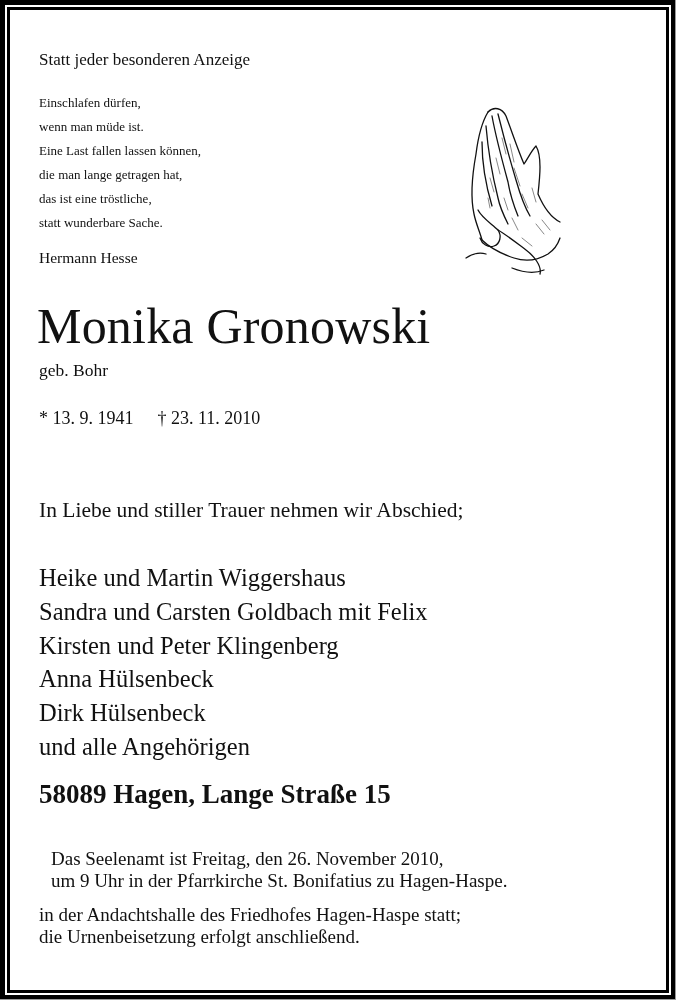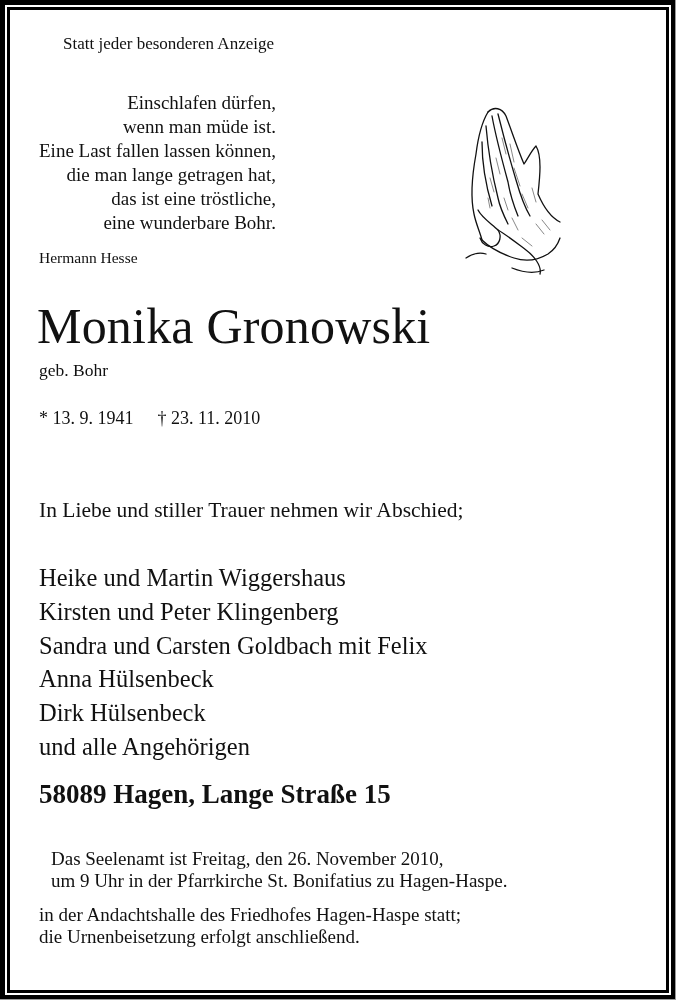--- a/index.html
+++ b/index.html
@@ -6,22 +6,22 @@
   body { width:676px; height:1000px; position:relative; overflow:hidden;
          font-family:"Liberation Serif", "DejaVu Serif", serif; color:#111; }
   .frame-outer { position:absolute; left:0; top:0; width:676px; height:1000px;
                  box-sizing:border-box; border:5px solid #000;
                  border-right-color:#000; border-bottom-color:#000; }
   .frame-edge { position:absolute; right:0; top:0; width:1px; height:1000px; background:#9a9a9a; }
   .frame-edge-b { position:absolute; left:0; bottom:0; width:676px; height:1px; background:#9a9a9a; }
   .frame-inner { position:absolute; left:7px; top:7px; right:7px; bottom:7px;
                  box-sizing:border-box; border:3px solid #000; }
   .t { position:absolute; left:39px; white-space:nowrap; line-height:1; }
-  .intro { top:35px; font-size:17px;margin-left:24px; }
-  .poem { position:absolute; left:39px; top:91px; font-size:19px; line-height:24px;text-align:right; }
+  .intro { top:51px; font-size:17px; }
+  .poem { position:absolute; left:39px; top:91px; font-size:13px; line-height:24px; }
   .poem div { white-space:nowrap; }
   .author { top:250px; font-size:15.5px; }
   .name { top:301px; font-size:50px; left:37px; letter-spacing:0.2px; }
   .birthname { top:362px; font-size:17.5px; }
   .dates { top:409px; font-size:18px; }
   .dates .gap { display:inline-block; width:24px; }
   .farewell { position:absolute; left:39px; top:498px; font-size:21.5px; line-height:25px; }
   .family { position:absolute; left:39px; top:561px; font-size:24.5px; line-height:33.8px; }
   .family div, .farewell div, .service div { white-space:nowrap; }
   .address { top:781px; font-size:27px;font-weight:bold; }
@@ -39,21 +39,21 @@
 <div class="frame-inner"></div>
 
 <div class="t intro">Statt jeder besonderen Anzeige</div>
 
 <div class="poem">
   <div>Einschlafen dürfen,</div>
   <div>wenn man müde ist.</div>
   <div>Eine Last fallen lassen können,</div>
   <div>die man lange getragen hat,</div>
   <div>das ist eine tröstliche,</div>
-  <div>eine wunderbare Bohr.</div>
+  <div>statt wunderbare Sache.</div>
 </div>
 <div class="t author">Hermann Hesse</div>
 
 <div class="hands">
   <svg width="110" height="180" viewBox="0 0 110 180" fill="none" stroke="#111" stroke-width="1.3" stroke-linejoin="round" stroke-linecap="round">
 
     <path d="M36 14 C42 8 50 10 54 18 C60 34 66 52 72 66 C76 60 80 52 84 48 C90 58 88 78 86 96 C92 110 100 120 108 124"></path>
 
     <path d="M36 14 C30 24 26 40 24 56 C20 78 18 98 22 116 C24 126 28 134 30 142"></path>
 
@@ -81,22 +81,22 @@
 <div class="t dates">
   <span>* 13. 9. 1941</span><span class="gap"></span><span>† 23. 11. 2010</span>
 </div>
 
 <div class="farewell">
   <div>In Liebe und stiller Trauer nehmen wir Abschied;</div>
 </div>
 
 <div class="family">
   <div>Heike und Martin Wiggershaus</div>
+  <div>Sandra und Carsten Goldbach mit Felix</div>
   <div>Kirsten und Peter Klingenberg</div>
-  <div>Sandra und Carsten Goldbach mit Felix</div>
   <div>Anna Hülsenbeck</div>
   <div>Dirk Hülsenbeck</div>
   <div>und alle Angehörigen</div>
 </div>
 
 <div class="t address">58089 Hagen, Lange Straße 15</div>
 
 <div class="service s1">
   <div>Das Seelenamt ist Freitag, den 26. November 2010,</div>
   <div>um 9 Uhr in der Pfarrkirche St. Bonifatius zu Hagen-Haspe.</div>

